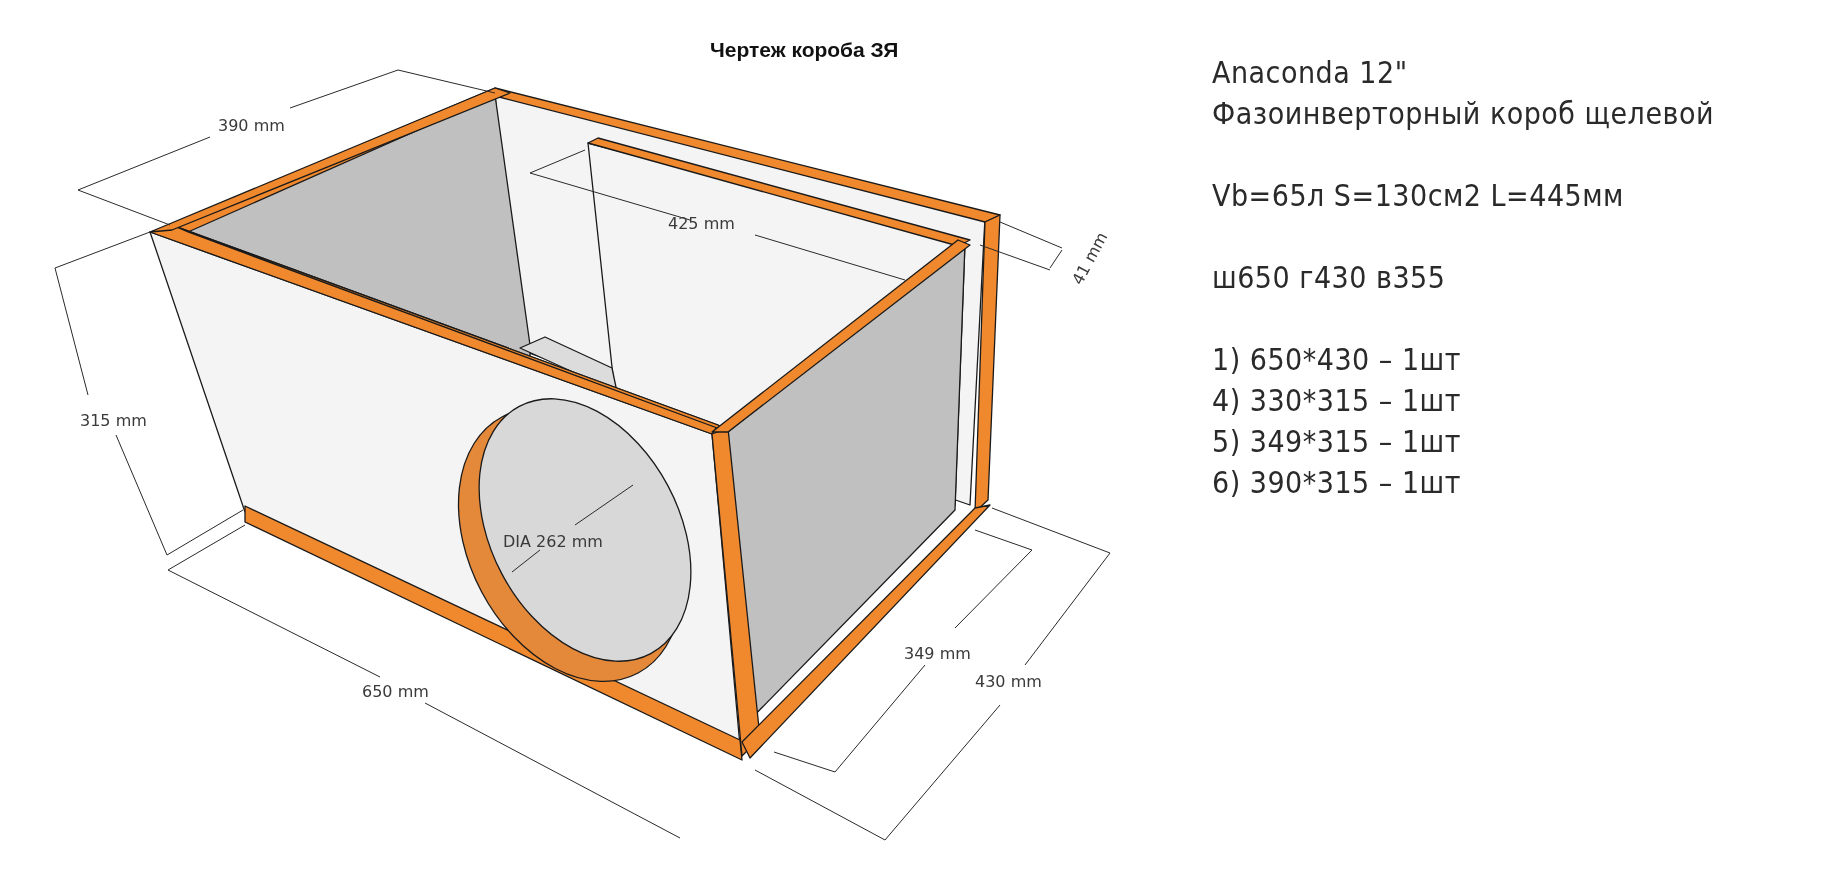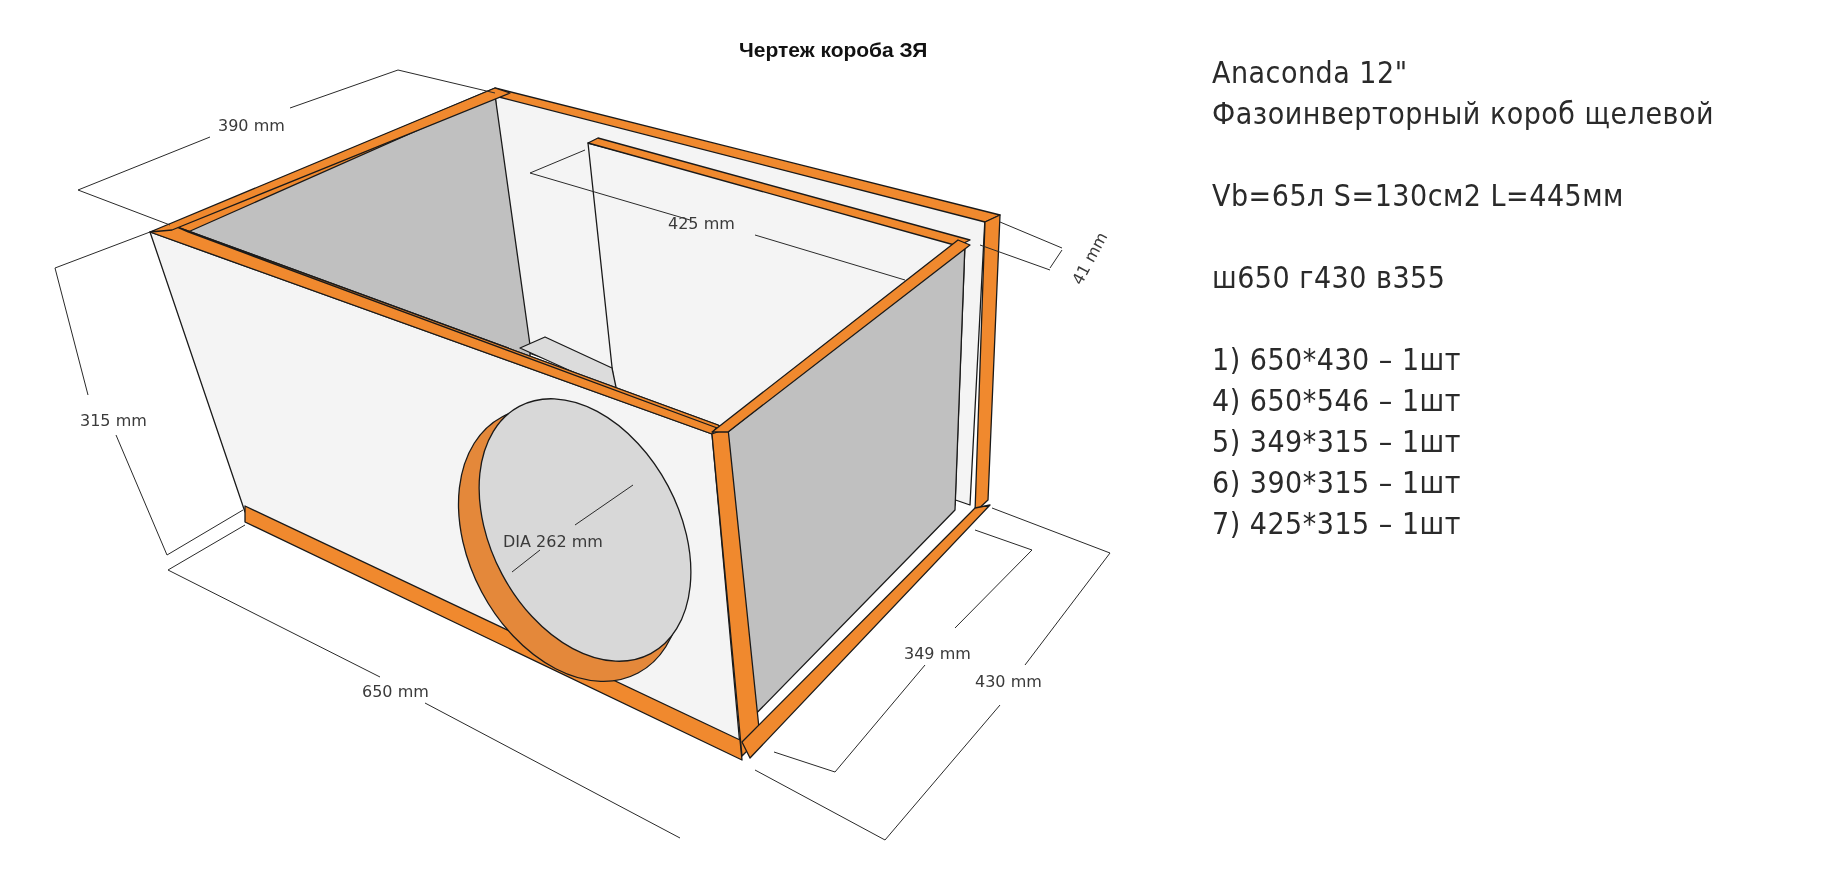--- a/index.html
+++ b/index.html
@@ -23,21 +23,20 @@
     }
     .title {
       position: absolute;
       left: 710px;
       top: 38px;
       font-family: "Liberation Sans", sans-serif;
       font-weight: bold;
       font-size: 21px;
       color: #111111;
       white-space: nowrap;
-      margin-left: 29px;
     }
     .dim-label {
       font-family: "DejaVu Sans", sans-serif;
       font-size: 16px;
       fill: #3a3a3a;
     }
     .spec {
       position: absolute;
       left: 1212px;
       top: 52px;
@@ -147,17 +146,16 @@
 
 <div class="spec">
   <span class="line">Anaconda 12"</span>
   <span class="line">Фазоинверторный короб щелевой</span>
   <span class="gap"></span>
   <span class="line">Vb=65л S=130см2 L=445мм</span>
   <span class="gap"></span>
   <span class="line">ш650 г430 в355</span>
   <span class="gap"></span>
   <span class="line">1) 650*430 – 1шт</span>
-  <span class="line">4) 650*546 – 1шт</span>
+  <span class="line">4) 330*315 – 1шт</span>
   <span class="line">5) 349*315 – 1шт</span>
   <span class="line">6) 390*315 – 1шт</span>
-  <span class="line">7) 425*315 – 1шт</span>
 </div>
 
 </body></html>

